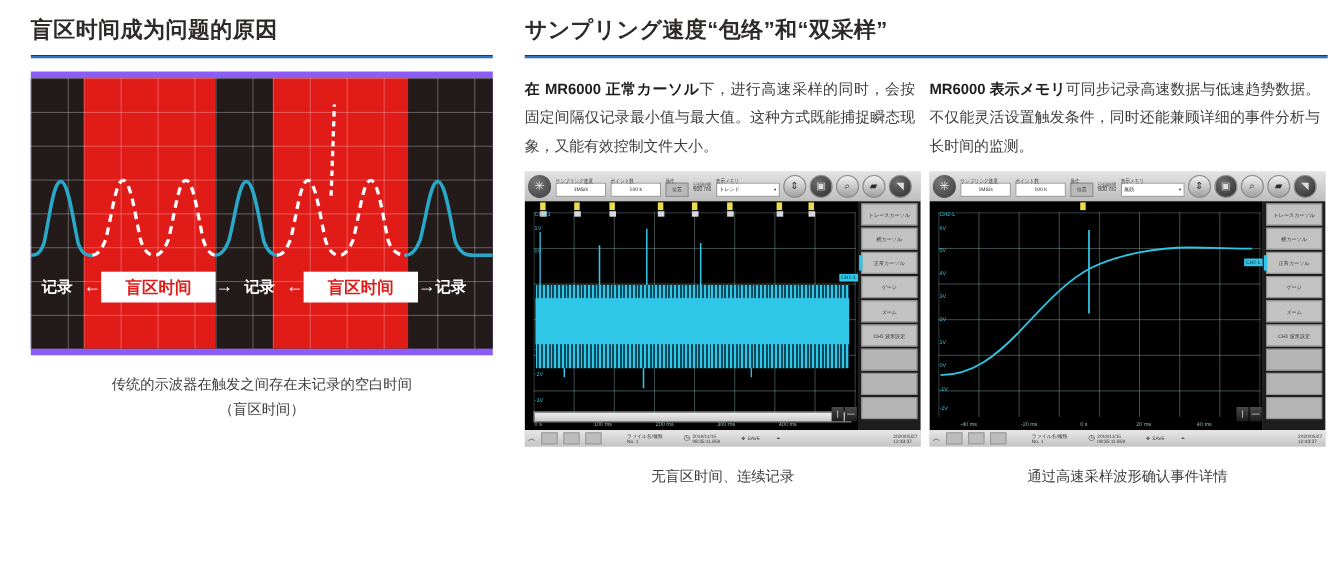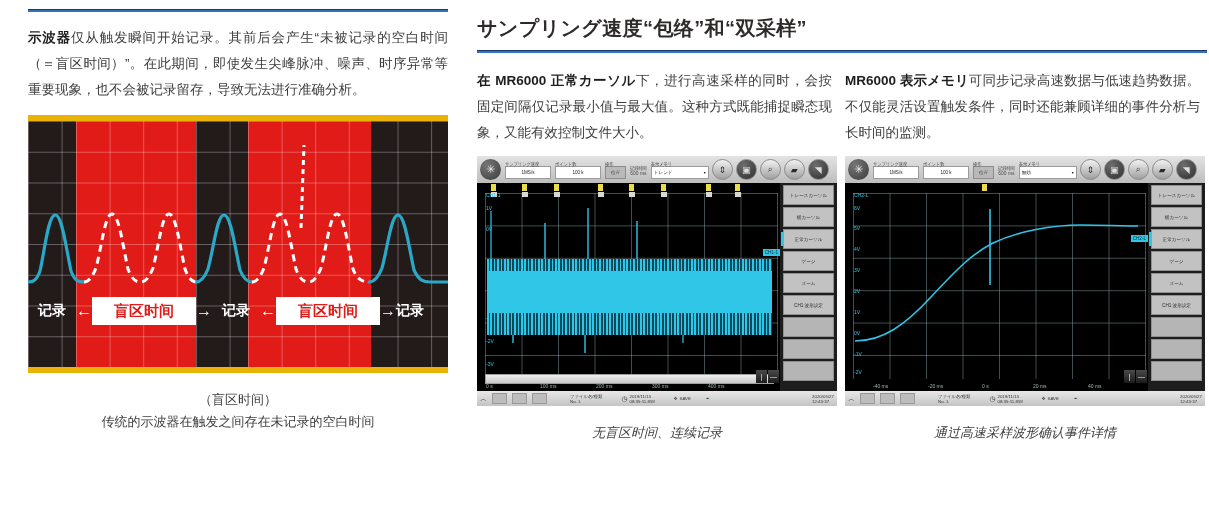--- a/index.html
+++ b/index.html
@@ -33,21 +33,21 @@
     margin-top:13px;font-size:13.5px;line-height:26px;color:#3d3d3d;
     text-align:justify;text-justify:inter-ideograph;
   }
   .body-txt b{color:#1d1d1d;font-weight:bold;}
   .col-left .body-txt{width:420px;}
   .col-mid .body-txt,.col-right .body-txt{width:355px;}
 
   
   .illus{
     position:absolute;left:0;top:0;width:420px;height:258px;
-    background:#eab308;padding:6px 0;box-sizing:border-box;
+    background:#8b5cf6;padding:6px 0;box-sizing:border-box;
   }
   .scopebox{position:relative;width:420px;height:246px;background:#231a1a;overflow:hidden;}
   .gridlines{position:absolute;inset:0;
     background-image:
       linear-gradient(to right,rgba(255,255,255,.30) 1px,transparent 1px),
       linear-gradient(to bottom,rgba(255,255,255,.30) 1px,transparent 1px);
     background-size:33.6px 30.75px;}
   .blind{position:absolute;top:0;bottom:0;background:#e01b18;}
   .blind .g{position:absolute;inset:0;
     background-image:
@@ -61,21 +61,21 @@
   .lbl-chip{
     background:#ffffff;color:#e01b18;font-size:15px;font-weight:bold;
     white-space:nowrap;display:flex;align-items:center;height:28px;
   }
   .arw{font-size:16px;font-weight:bold;color:#ffffff;}
 
   .caption{
     margin-top:10px;width:420px;text-align:center;
     font-size:13px;line-height:22px;color:#3d3d3d;
   }
-  .caption.narrow{width:360px;font-style:italic;}
+  .caption.narrow{width:360px;}
 
   
   .scope{
     position:relative;width:360px;height:250px;background:#c9c9c9;overflow:hidden;
   }
   .scope-toolbar{
     position:relative;height:27px;width:360px;
     background:linear-gradient(to bottom,#e3e3e3,#bdbdbd);
     display:flex;align-items:center;padding:0 3px;box-sizing:border-box;
   }
@@ -128,22 +128,22 @@
   .zoom-btns{position:absolute;right:58px;top:214px;display:flex;gap:1px;}
   .zb{width:11px;height:13px;background:linear-gradient(to bottom,#4a4a4a,#1c1c1c);
      color:#eee;font-size:7px;display:flex;align-items:center;justify-content:center;}
 </style>
 </head>
 <body>
 
 <div class="page">
 
   <div class="col col-left">
+    <div class="head">盲区时间成为问题的原因</div>
     <div class="rule"></div>
-    <div class="body-txt"><b>示波器</b><span>仅从触发瞬间开始记录。其前后会产生“未被记录的空白时间（＝盲区时间）”。在此期间，即使发生尖峰脉冲、噪声、时序异常等重要现象，也不会被记录留存，导致无法进行准确分析。</span></div>
 
     <div style="position:relative;margin-top:12px;">
       <div class="illus">
         <div class="scopebox">
           <div class="gridlines"></div>
 
           <div class="blind" style="left:48px;width:120px;">
               <div class="g"></div>
             </div>
           <div class="blind" style="left:220px;width:123px;">
@@ -182,22 +182,22 @@
             </div>
             <span class="arw">→</span>
             <div style="flex:1;display:flex;justify-content:flex-start;">
               <span class="lbl-rec">记录</span>
             </div>
           </div>
         </div>
       </div>
 
       <div class="caption" style="position:absolute;top:264px;left:0;">
+        <div>传统的示波器在触发之间存在未记录的空白时间</div>
         <div>（盲区时间）</div>
-        <div>传统的示波器在触发之间存在未记录的空白时间</div>
       </div>
     </div>
   </div>
 
   <div style="position:absolute;left:477px;top:0;">
     <div class="head wide">サンプリング速度“包络”和“双采样”</div>
     <div class="rule wide"></div>
   </div>
 
   <div class="col col-mid">

